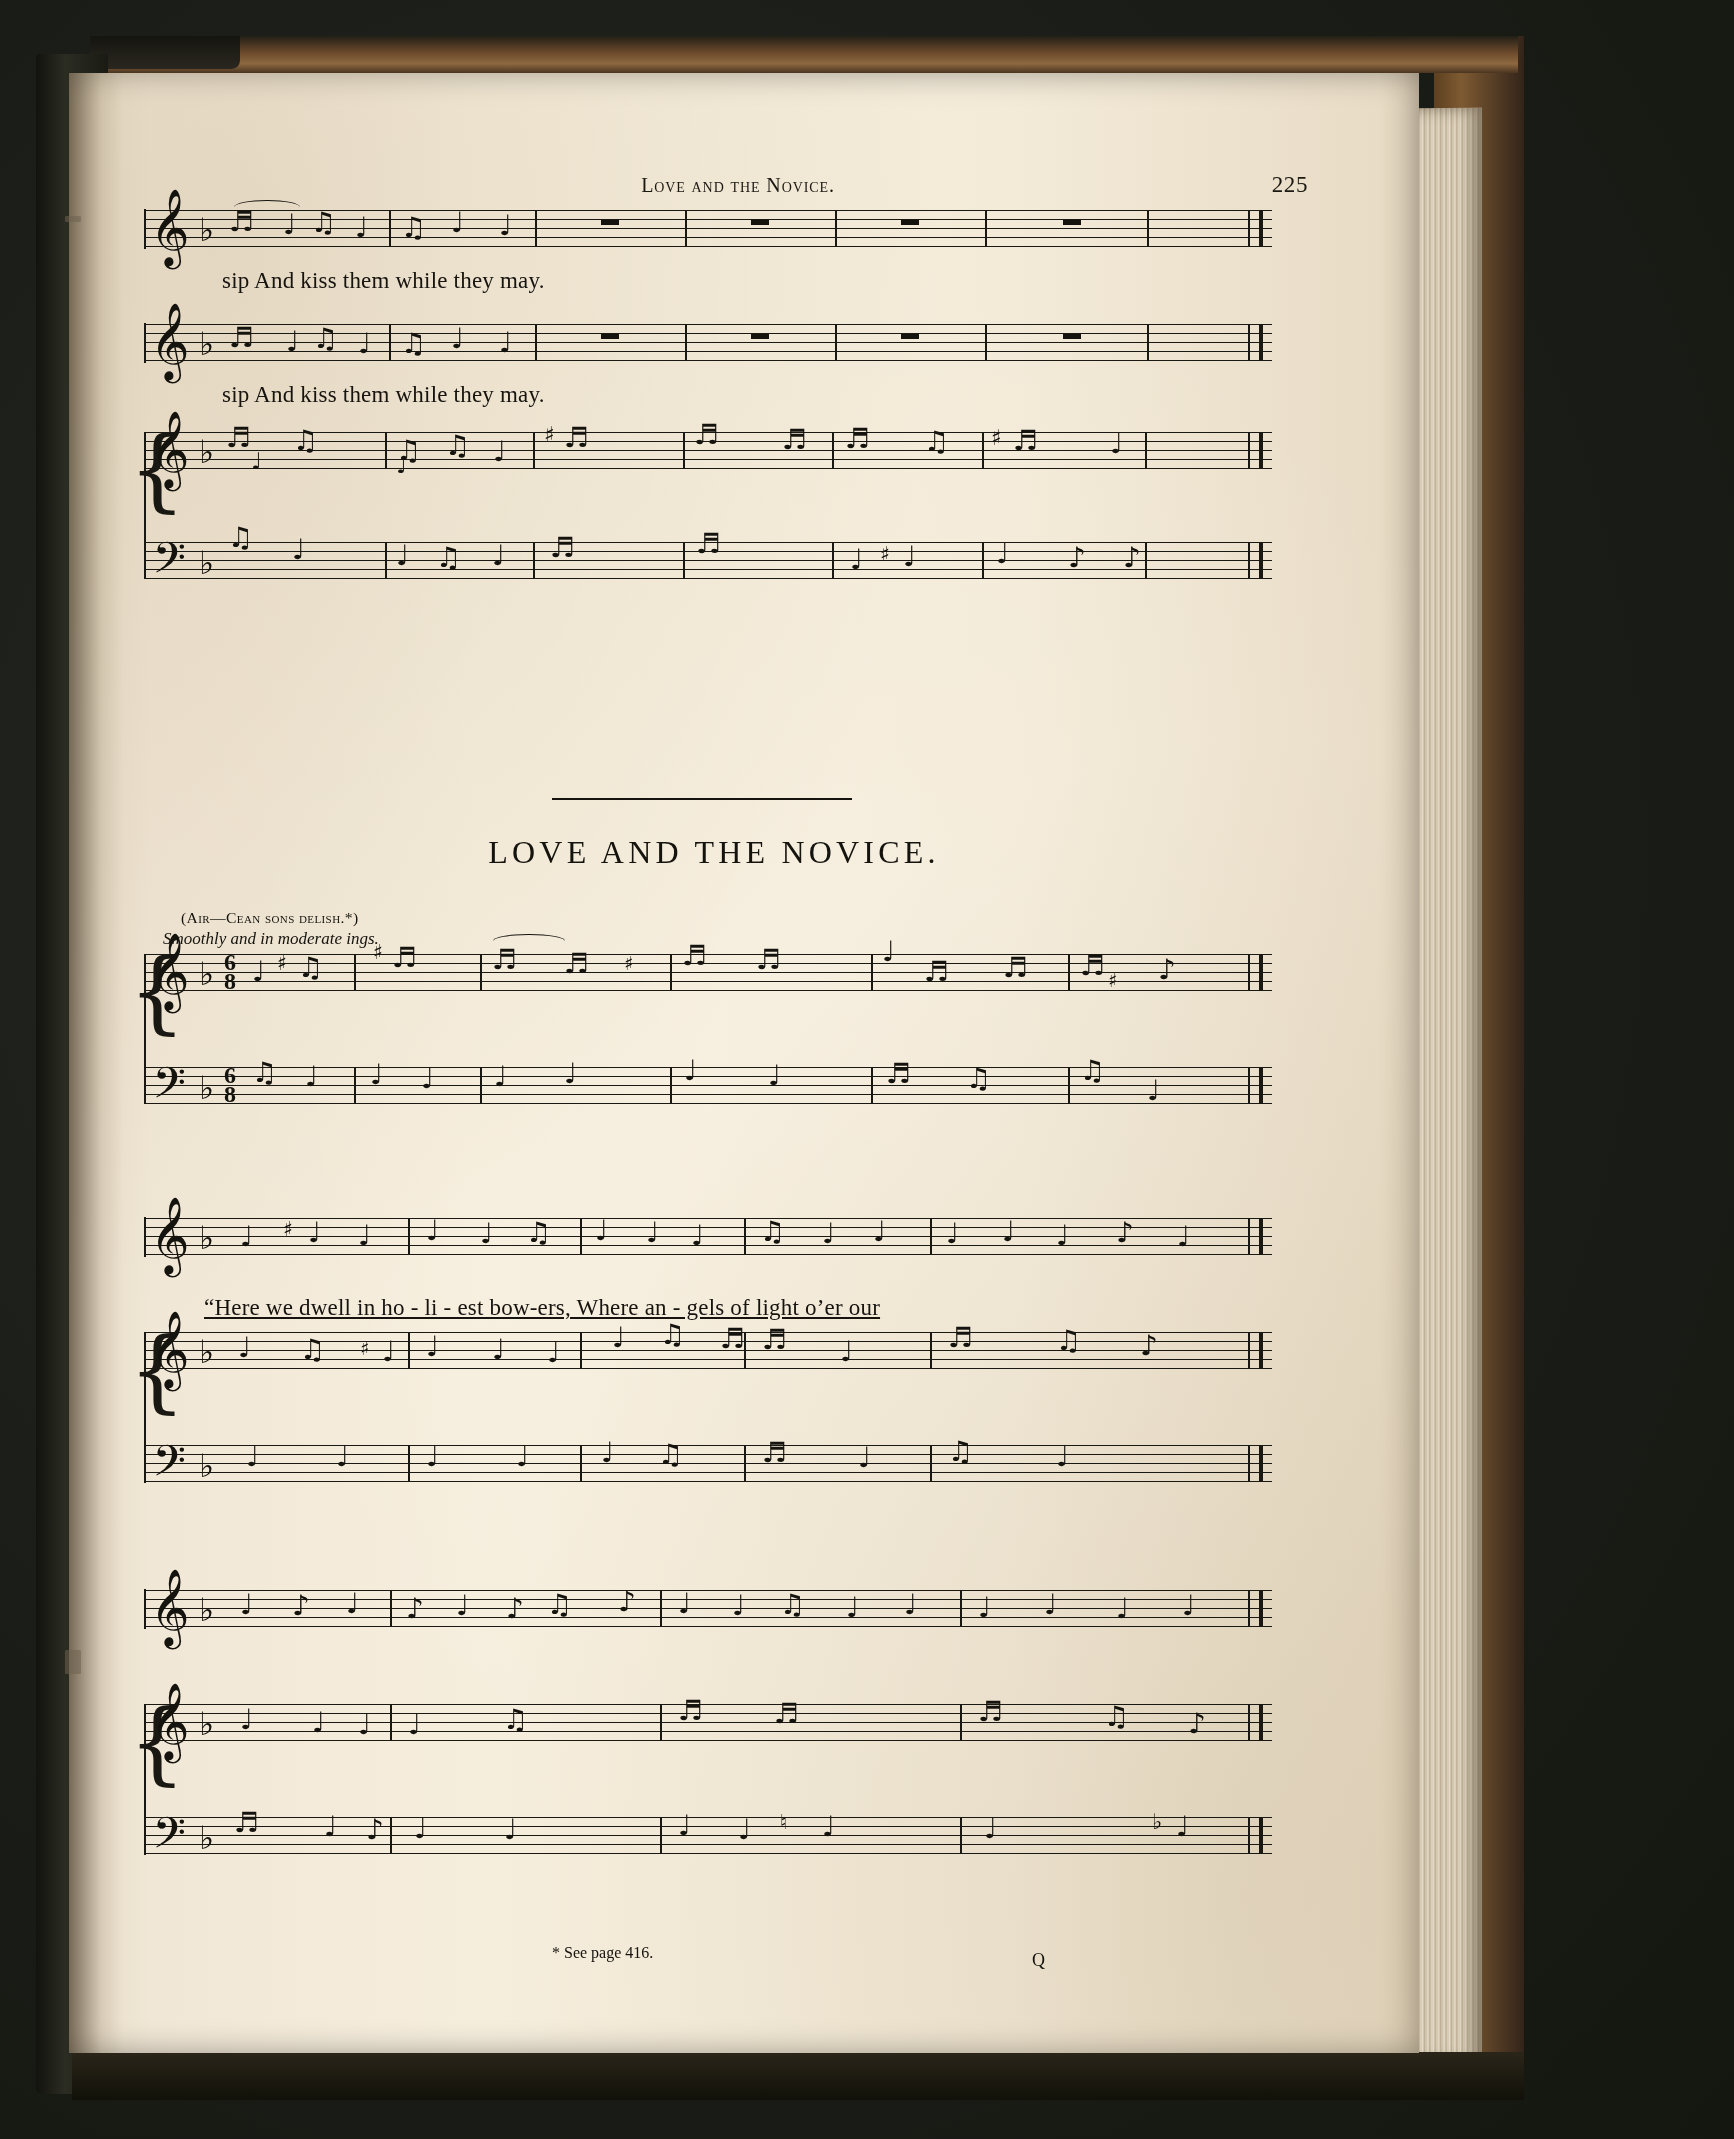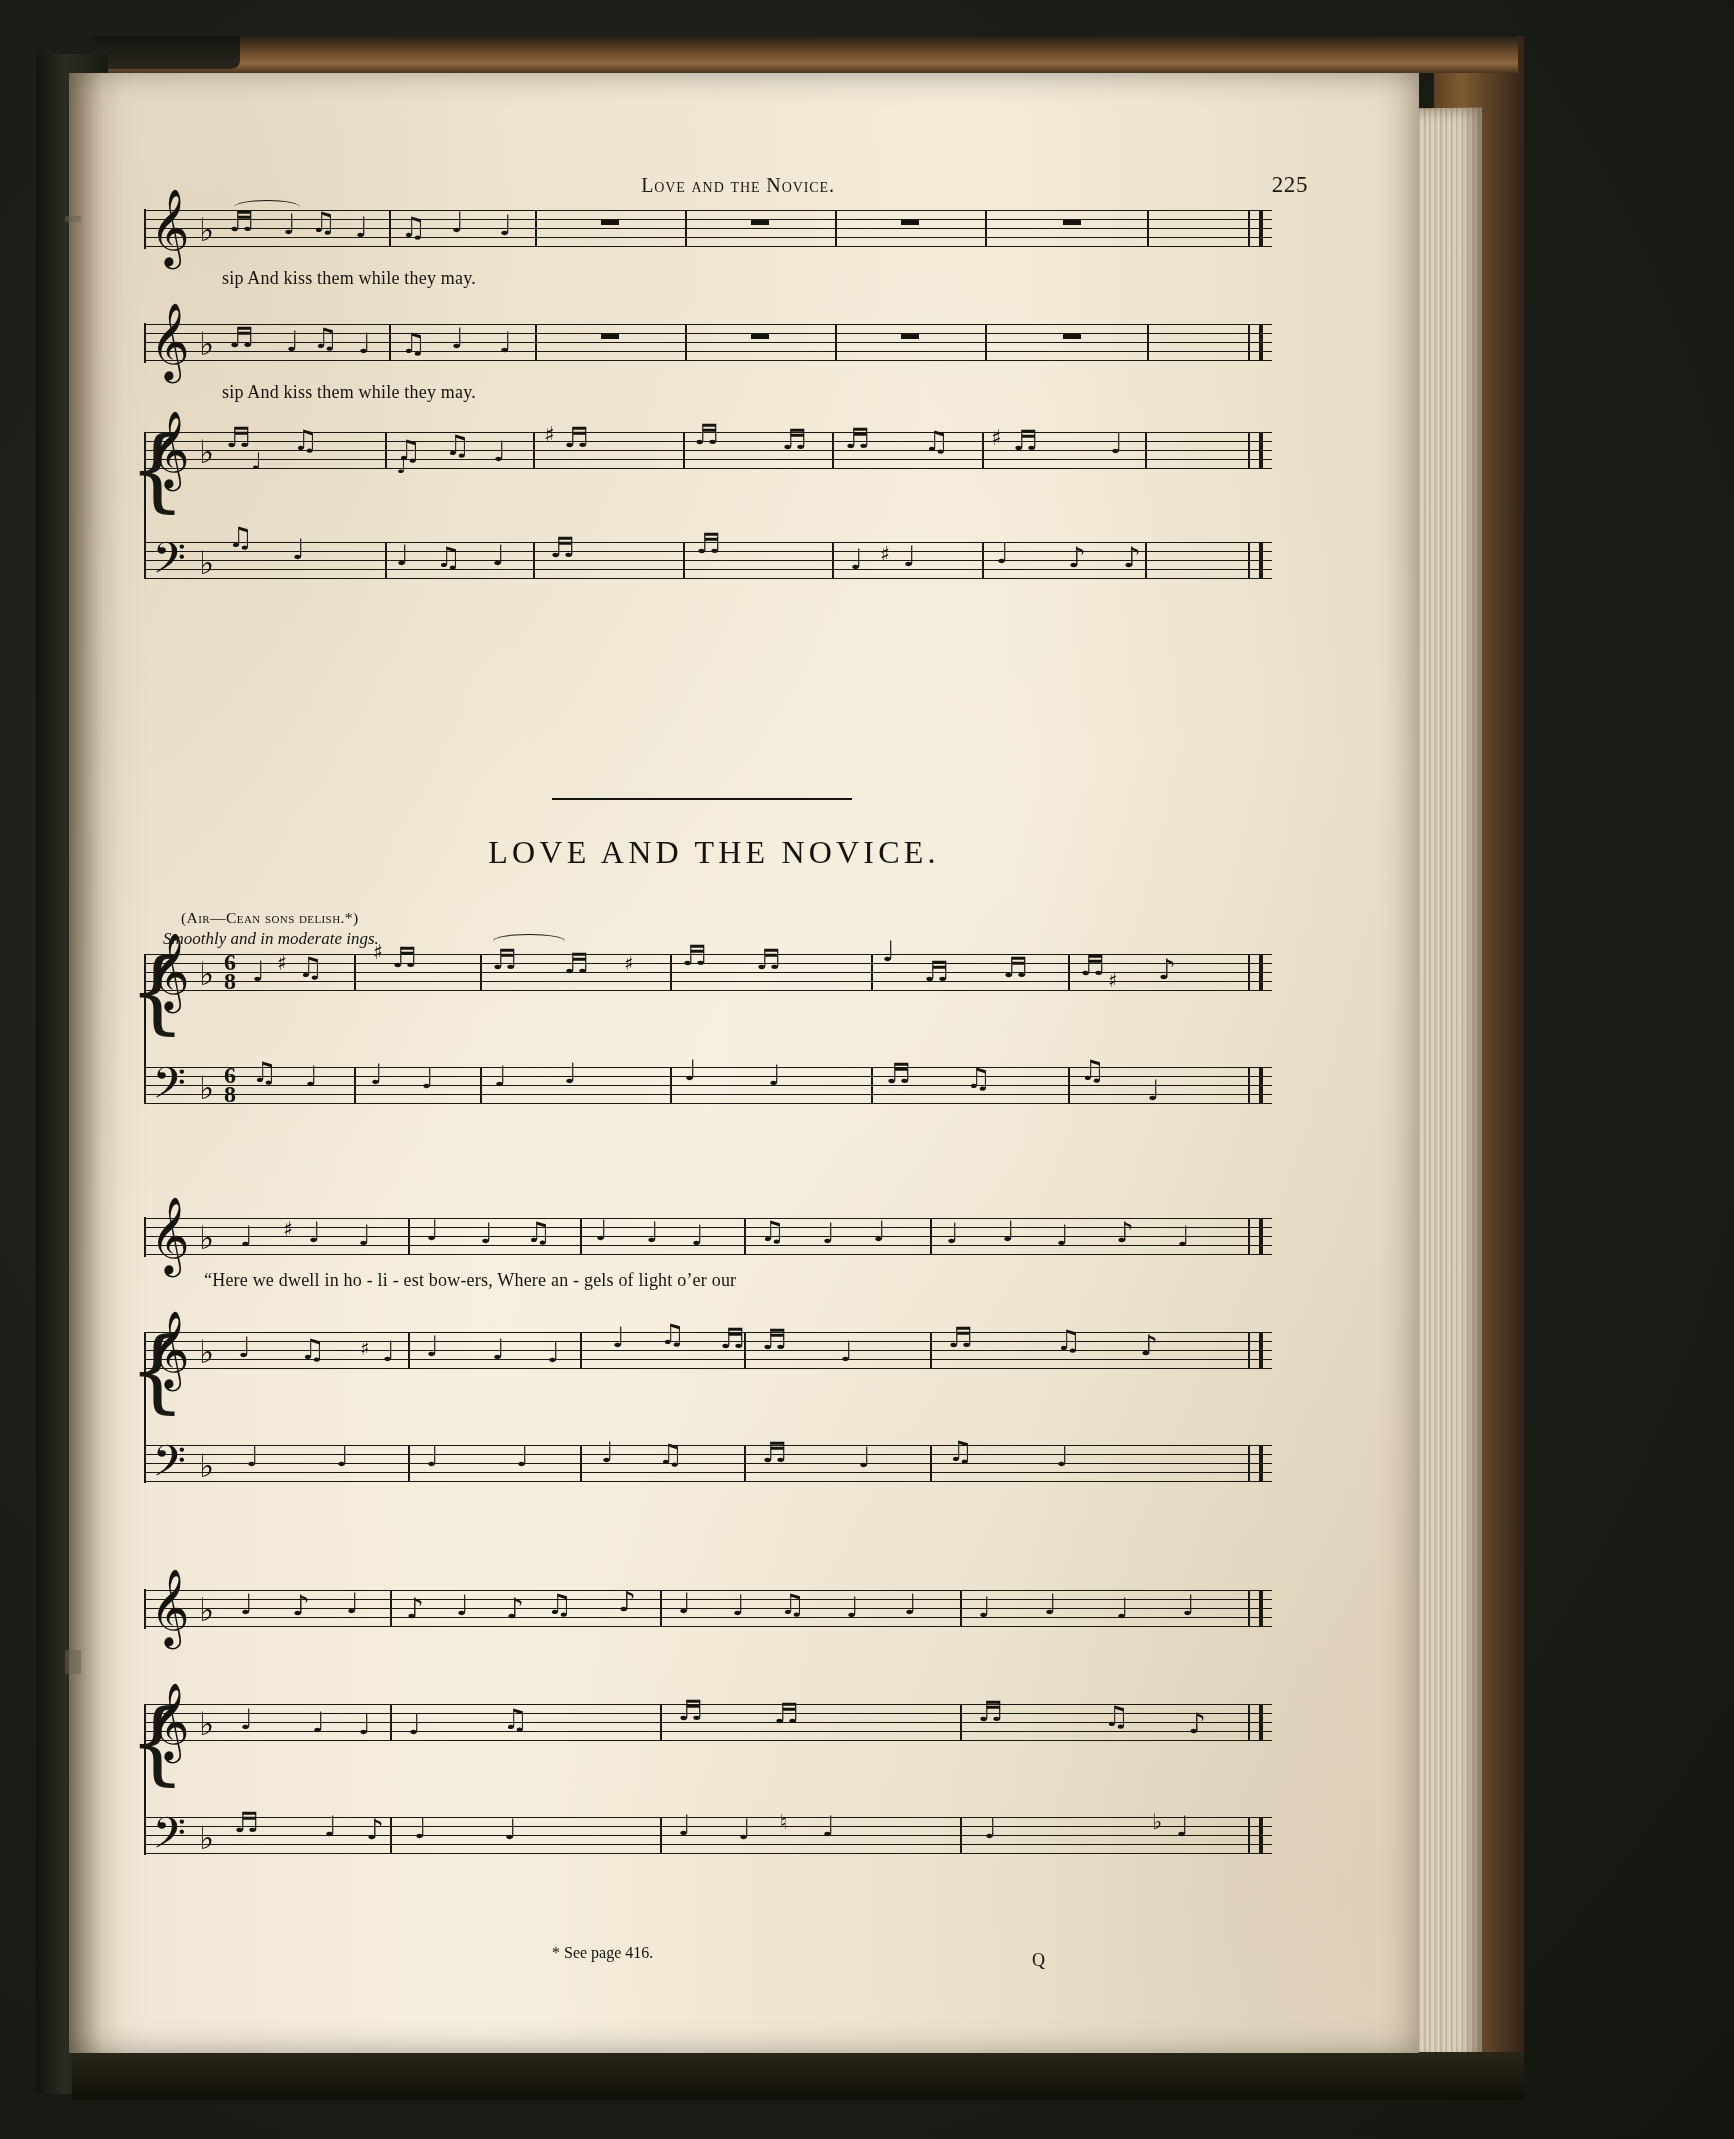--- a/index.html
+++ b/index.html
@@ -258,21 +258,21 @@
     position: absolute;
     border-top: 1.8px solid #15130e;
     border-radius: 50%;
     height: 13.2px;
   }
 
   
   .lyrics {
     position: absolute;
     font-family: "Liberation Serif", serif;
-    font-size: 18px;
+    font-size: 23px;
     letter-spacing: 0.2px;
     color: #171410;
     white-space: nowrap;
   }
 
   
   .maintitle {
     position: absolute;
     width: 1140px;
     text-align: center;
@@ -607,21 +607,21 @@
         <span class="nt" style="left:729px;top:0px;">♩</span>
         <div class="barline" style="left:786px;"></div>
         <span class="nt" style="left:802px;top:2.4px;">♩</span>
         <span class="nt" style="left:858px;top:0px;">♩</span>
         <span class="nt" style="left:912px;top:3.6px;">♩</span>
         <span class="nt" style="left:972px;top:1.2px;">♪</span>
         <span class="nt" style="left:1033px;top:4.8px;">♩</span>
         <div class="barline thick" style="left:1115px;"></div>
         <div class="barline" style="left:1104px;"></div>
       </div>
-      <div class="lyrics" style="left:60px;top:52px;">“Here     we  dwell     in      ho - li - est bow-ers, Where   an - gels  of   light o’er our</div>
+      <div class="lyrics" style="left:60px;top:77px;text-decoration:underline;">“Here     we  dwell     in      ho - li - est bow-ers, Where   an - gels  of   light o’er our</div>
     </div>
 
     <div class="system" style="top:1158px;">
       <span class="brace" style="top:-7.2px;">{</span>
       <div class="sysbar" style="left:0;top:1.2px;height:150px;"></div>
 
       <div class="staff" style="width:1128px;">
         <div class="lines">
             <i></i>
             <i></i>

